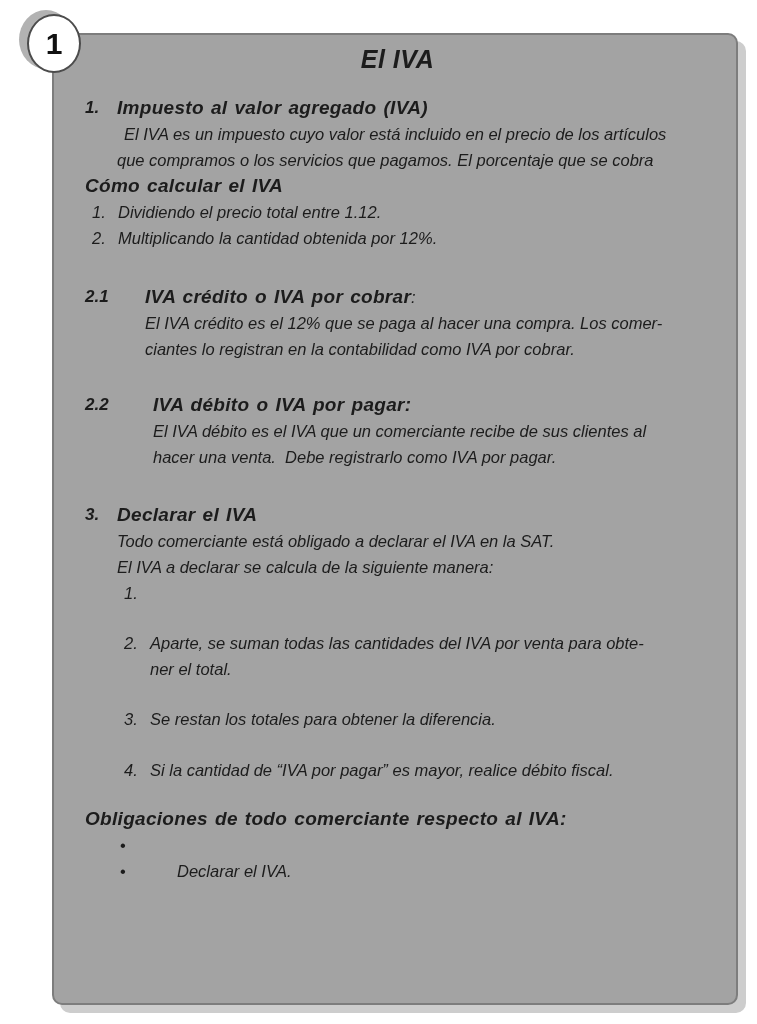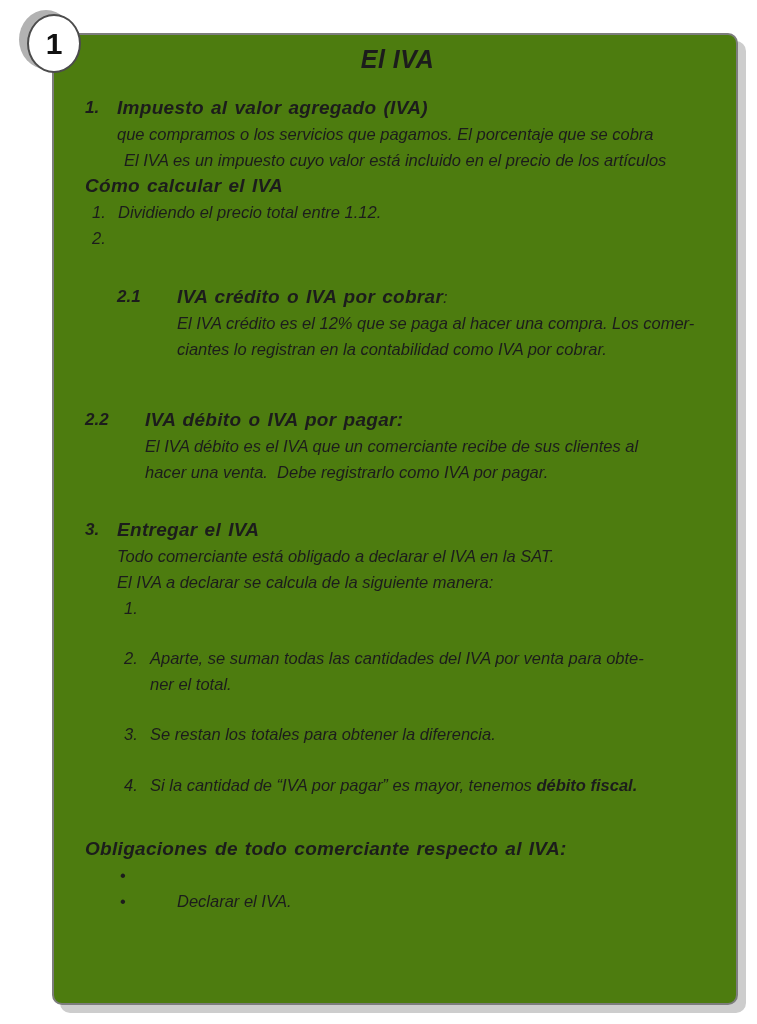--- a/index.html
+++ b/index.html
@@ -11,21 +11,21 @@
     color: #1c1c1c;
     position: relative;
     overflow: hidden;
   }
 
   
   .card {
     position: absolute;
     left: 52px; top: 33px;
     width: 686px; height: 972px;
-    background: #4d7c0f;
+    background: #a3a3a3;
     border: 2px solid #7d7d7d;
     border-radius: 10px;
     box-shadow: 8px 8px 0 #cdcdcd;
     padding: 0 26px 0 31px;
     z-index: 1;
   }
 
   
   .badge { position: absolute; left: 27px; top: 14px; width: 54px; height: 59px; z-index: 3; }
   .badge-shadow {
@@ -49,43 +49,43 @@
   .title {
     margin-top: 8px;
     text-align: center;
     font-weight: bold;
     font-size: 25px;
     line-height: 32px;
     letter-spacing: 0.5px;
   }
   .line { font-size: 16.5px; line-height: 26px; white-space: nowrap; }
   .hd   { font-weight: bold; font-size: 19px; line-height: 26px; letter-spacing: 0.3px; word-spacing: 1.5px; white-space: nowrap; }
-  .b    { font-weight: bold; }
+  .b    { font-weight: normal; }
   .first-indent { padding-left: 7px; }
 
   
   .row { display: flex; align-items: flex-start; }
   .num-1 { flex: none; width: 32px; font-weight: bold; font-size: 17px; line-height: 26px; }
   .num-2 { flex: none; width: 60px; font-weight: bold; font-size: 17px; line-height: 26px; }
   .content { flex: 1; min-width: 0; }
 
   .sublist { margin-left: 7px; }
   .sub-row { display: flex; align-items: flex-start; }
   .sub-num { flex: none; width: 26px; font-size: 16.5px; line-height: 26px; }
 
   .bullet-row { display: flex; align-items: flex-start; margin-left: 35px; }
   .bullet-glyph { flex: none; width: 57px; font-size: 16.5px; line-height: 26px; font-style: normal; }
 
   
   .sec-1     { margin-top: 20px; }
   .sec-como  { }
-  .sec-21    { margin-top: 33px; margin-left: 32px; }
-  .sec-22    { margin-top: 45px; }
+  .sec-21    { margin-top: 33px; }
+  .sec-22    { margin-top: 30px; gap: 8px; }
   .sec-3     { margin-top: 32px; }
-  .sec-oblig { margin-top: 38px; }
+  .sec-oblig { margin-top: 23px; }
   .gap-item  { margin-top: 24px; }
   .gap-item4 { margin-top: 25px; }
 </style>
 </head>
 <body>
 
 <div class="badge">
   <div class="badge-shadow"></div>
   <div class="badge-circle">
     <span class="badge-number">1</span>
@@ -93,34 +93,35 @@
 </div>
 
 <div class="card">
 
   <div class="title">El IVA</div>
 
   <div class="row sec-1">
     <span class="num-1">1.</span>
     <div class="content">
       <div class="hd">Impuesto al valor agregado (IVA)</div>
+      <div class="line first-indent">El IVA es un impuesto cuyo valor está incluido en el precio de los artículos</div>
       <div class="line">que compramos o los servicios que pagamos. El porcentaje que se cobra</div>
-      <div class="line first-indent">El IVA es un impuesto cuyo valor está incluido en el precio de los artículos</div>
     </div>
   </div>
 
   <div class="sec-como">
     <div class="hd">Cómo calcular el IVA</div>
     <div class="sublist">
       <div class="sub-row">
         <span class="sub-num line">1.</span>
         <span class="line">Dividiendo el precio total entre 1.12.</span>
       </div>
       <div class="sub-row">
         <span class="sub-num line">2.</span>
+        <span class="line">Multiplicando la cantidad obtenida por 12%.</span>
       </div>
     </div>
   </div>
 
   <div class="row sec-21">
     <span class="num-2">2.1</span>
     <div class="content">
       <div class="line"><span class="hd">IVA crédito o IVA por cobrar</span><span>:</span></div>
       <div class="line">El IVA crédito es el 12% que se paga al hacer una compra. Los comer-</div>
       <div class="line">ciantes lo registran en la contabilidad como IVA por cobrar.</div>
@@ -132,21 +133,21 @@
     <div class="content">
       <div class="hd">IVA débito o IVA por pagar:</div>
       <div class="line">El IVA débito es el IVA que un comerciante recibe de sus clientes al</div>
       <div class="line">hacer una venta.&nbsp; Debe registrarlo como IVA por pagar.</div>
     </div>
   </div>
 
   <div class="row sec-3">
     <span class="num-1">3.</span>
     <div class="content">
-      <div class="hd">Entregar el IVA</div>
+      <div class="hd">Declarar el IVA</div>
       <div class="line">Todo comerciante está obligado a declarar el IVA en la SAT.</div>
       <div class="line">El IVA a declarar se calcula de la siguiente manera:</div>
 
       <div class="sublist">
         <div class="sub-row">
           <span class="sub-num line">1.</span>
         </div>
         <div class="sub-row gap-item">
           <span class="sub-num line">2.</span>
           <div>
@@ -156,21 +157,21 @@
         </div>
         <div class="sub-row gap-item">
           <span class="sub-num line">3.</span>
           <div>
             <div class="line">Se restan los totales para obtener la diferencia.</div>
           </div>
         </div>
         <div class="sub-row gap-item4">
           <span class="sub-num line">4.</span>
           <div>
-            <div class="line"><span>Si la cantidad de “IVA por pagar” es mayor, tenemos </span><span class="b">débito fiscal.</span></div>
+            <div class="line"><span>Si la cantidad de “IVA por pagar” es mayor, realice </span><span class="b">débito fiscal.</span></div>
           </div>
         </div>
       </div>
     </div>
   </div>
 
   <div class="sec-oblig">
     <div class="hd">Obligaciones de todo comerciante respecto al IVA:</div>
     <div class="bullet-row">
       <span class="bullet-glyph">•</span>

